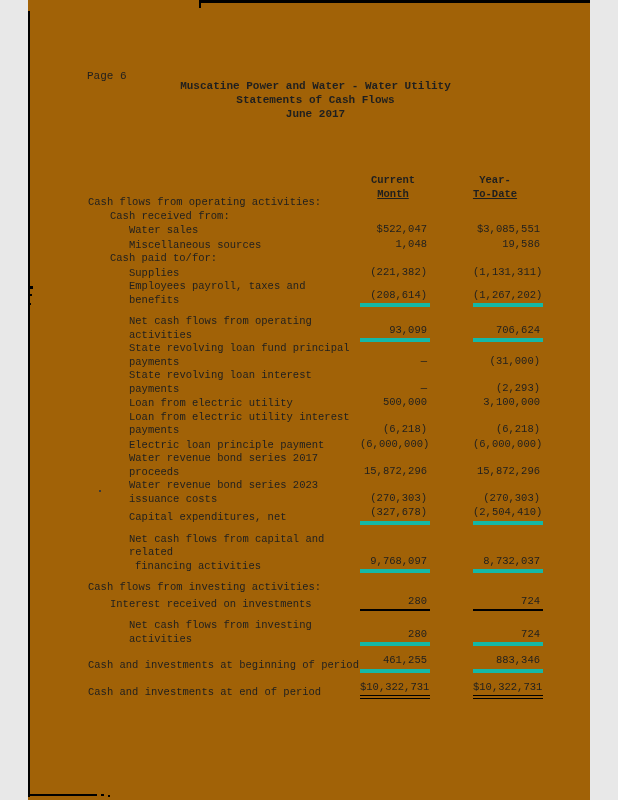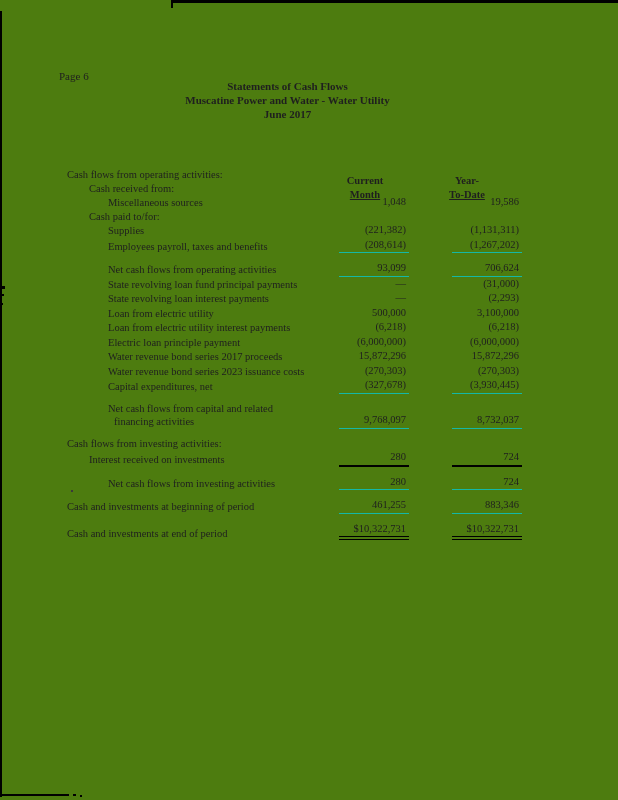--- a/index.html
+++ b/index.html
@@ -1,48 +1,48 @@
 <!DOCTYPE html>
 <html><head>
 <meta charset="utf-8">
 <style>
   html,body { margin:0; padding:0; background:#e8e8e8; }
   .page {
-    position:relative; width:618px; height:800px; background:#4d7c0f;
-    font-family:Liberation Serif, serif; color:#1f1f1f; overflow:hidden;
+    position:relative; width:562px; height:800px; background:#a16207;
+    font-family:Liberation Mono, monospace; color:#1f1f1f; overflow:hidden;
     margin:0 auto;
   }
   .artifact { position:absolute; background:#000; }
   .pageno { position:absolute; left:59px; top:70px; font-size:11px; }
   .titles {
     position:absolute; left:0; top:79px; width:575px; text-align:center;
     font-weight:bold; font-size:11px; line-height:14px;
   }
   .colhead {
     position:absolute; top:146px; width:70px; text-align:center;
     font-weight:bold; font-size:10.5px; line-height:13.5px;margin-top:28px;
   }
   .cm-head  { left:330px; }
   .ytd-head { left:432px; }
   .colhead .u { text-decoration:underline; }
 
-  #statement-body { position:absolute; left:60px; top:168px; width:455px; font-size:10.5px;margin-left:7px; }
+  #statement-body { position:absolute; left:60px; top:196px; width:455px; font-size:10.5px; }
   .row { display:flex; align-items:flex-end; min-height:13.5px; }
   .row.gap { margin-top:8px; }
   .row.twoline { min-height:27px; }
   .label { flex:1 1 auto; line-height:13.5px; }
   .indent1 .label { padding-left:22px; }
   .indent2 .label { padding-left:41px; }
   .label .l2 { display:block; padding-left:6px; }
   .num {
     flex:0 0 70px; width:70px; box-sizing:border-box; text-align:right;
     line-height:13.5px; padding-right:3px; padding-bottom:1px; white-space:nowrap;
   }
   .colgap { flex:0 0 43px; width:43px; }
-  .rule-single { border-bottom:1px solid #14b8a6; }
+  .rule-single { border-bottom:4px solid #14b8a6; }
   .rule-thick  { border-bottom:2px solid #000; }
   .rule-double { border-bottom:4px double #000; }
   .dot-artifact { position:absolute; background:#3a3a3a; }
 </style>
 </head>
 <body>
 
 <div class="page">
 
   <div class="artifact" style="left:172px; top:0; width:446px; height:3px;"></div>
@@ -52,22 +52,22 @@
   <div class="artifact" style="left:0; top:294px; width:4px; height:2px;"></div>
   <div class="artifact" style="left:0; top:303px; width:3px; height:2px;"></div>
   <div class="artifact" style="left:0; top:794px; width:69px; height:2px;"></div>
   <div class="artifact" style="left:73px; top:794px; width:3px; height:2px;"></div>
   <div class="artifact" style="left:80px; top:795px; width:2px; height:2px;"></div>
   <div class="dot-artifact" style="left:71px; top:490px; width:2px; height:2px;"></div>
 
   <div class="pageno">Page 6</div>
 
   <div class="titles">
+    <div>Muscatine Power and Water - Water Utility</div>
     <div>Statements of Cash Flows</div>
-    <div>Muscatine Power and Water - Water Utility</div>
     <div>June 2017</div>
   </div>
 
   <div class="colhead cm-head">
     <div>Current</div>
     <div class="u">Month</div>
   </div>
   <div class="colhead ytd-head">
     <div>Year-</div>
     <div class="u">To-Date</div>
@@ -80,20 +80,26 @@
         <div class="colgap"></div>
         <div class="num rule-none"></div>
       </div>
       <div class="row indent1">
         <div class="label"><span>Cash received from:</span></div>
         <div class="num rule-none"></div>
         <div class="colgap"></div>
         <div class="num rule-none"></div>
       </div>
       <div class="row indent2">
+        <div class="label"><span>Water sales</span></div>
+        <div class="num rule-none">$522,047</div>
+        <div class="colgap"></div>
+        <div class="num rule-none">$3,085,551</div>
+      </div>
+      <div class="row indent2">
         <div class="label"><span>Miscellaneous sources</span></div>
         <div class="num rule-none">1,048</div>
         <div class="colgap"></div>
         <div class="num rule-none">19,586</div>
       </div>
       <div class="row indent1">
         <div class="label"><span>Cash paid to/for:</span></div>
         <div class="num rule-none"></div>
         <div class="colgap"></div>
         <div class="num rule-none"></div>
@@ -155,21 +161,21 @@
       <div class="row indent2">
         <div class="label"><span>Water revenue bond series 2023 issuance costs</span></div>
         <div class="num rule-none">(270,303)</div>
         <div class="colgap"></div>
         <div class="num rule-none">(270,303)</div>
       </div>
       <div class="row indent2">
         <div class="label"><span>Capital expenditures, net</span></div>
         <div class="num rule-single">(327,678)</div>
         <div class="colgap"></div>
-        <div class="num rule-single">(3,930,445)</div>
+        <div class="num rule-single">(2,504,410)</div>
       </div>
       <div class="row indent2 gap twoline">
         <div class="label"><span>Net cash flows from capital and related</span><span class="l2">financing activities</span></div>
         <div class="num rule-single">9,768,097</div>
         <div class="colgap"></div>
         <div class="num rule-single">8,732,037</div>
       </div>
       <div class="row indent0 gap">
         <div class="label"><span>Cash flows from investing activities:</span></div>
         <div class="num rule-none"></div>

